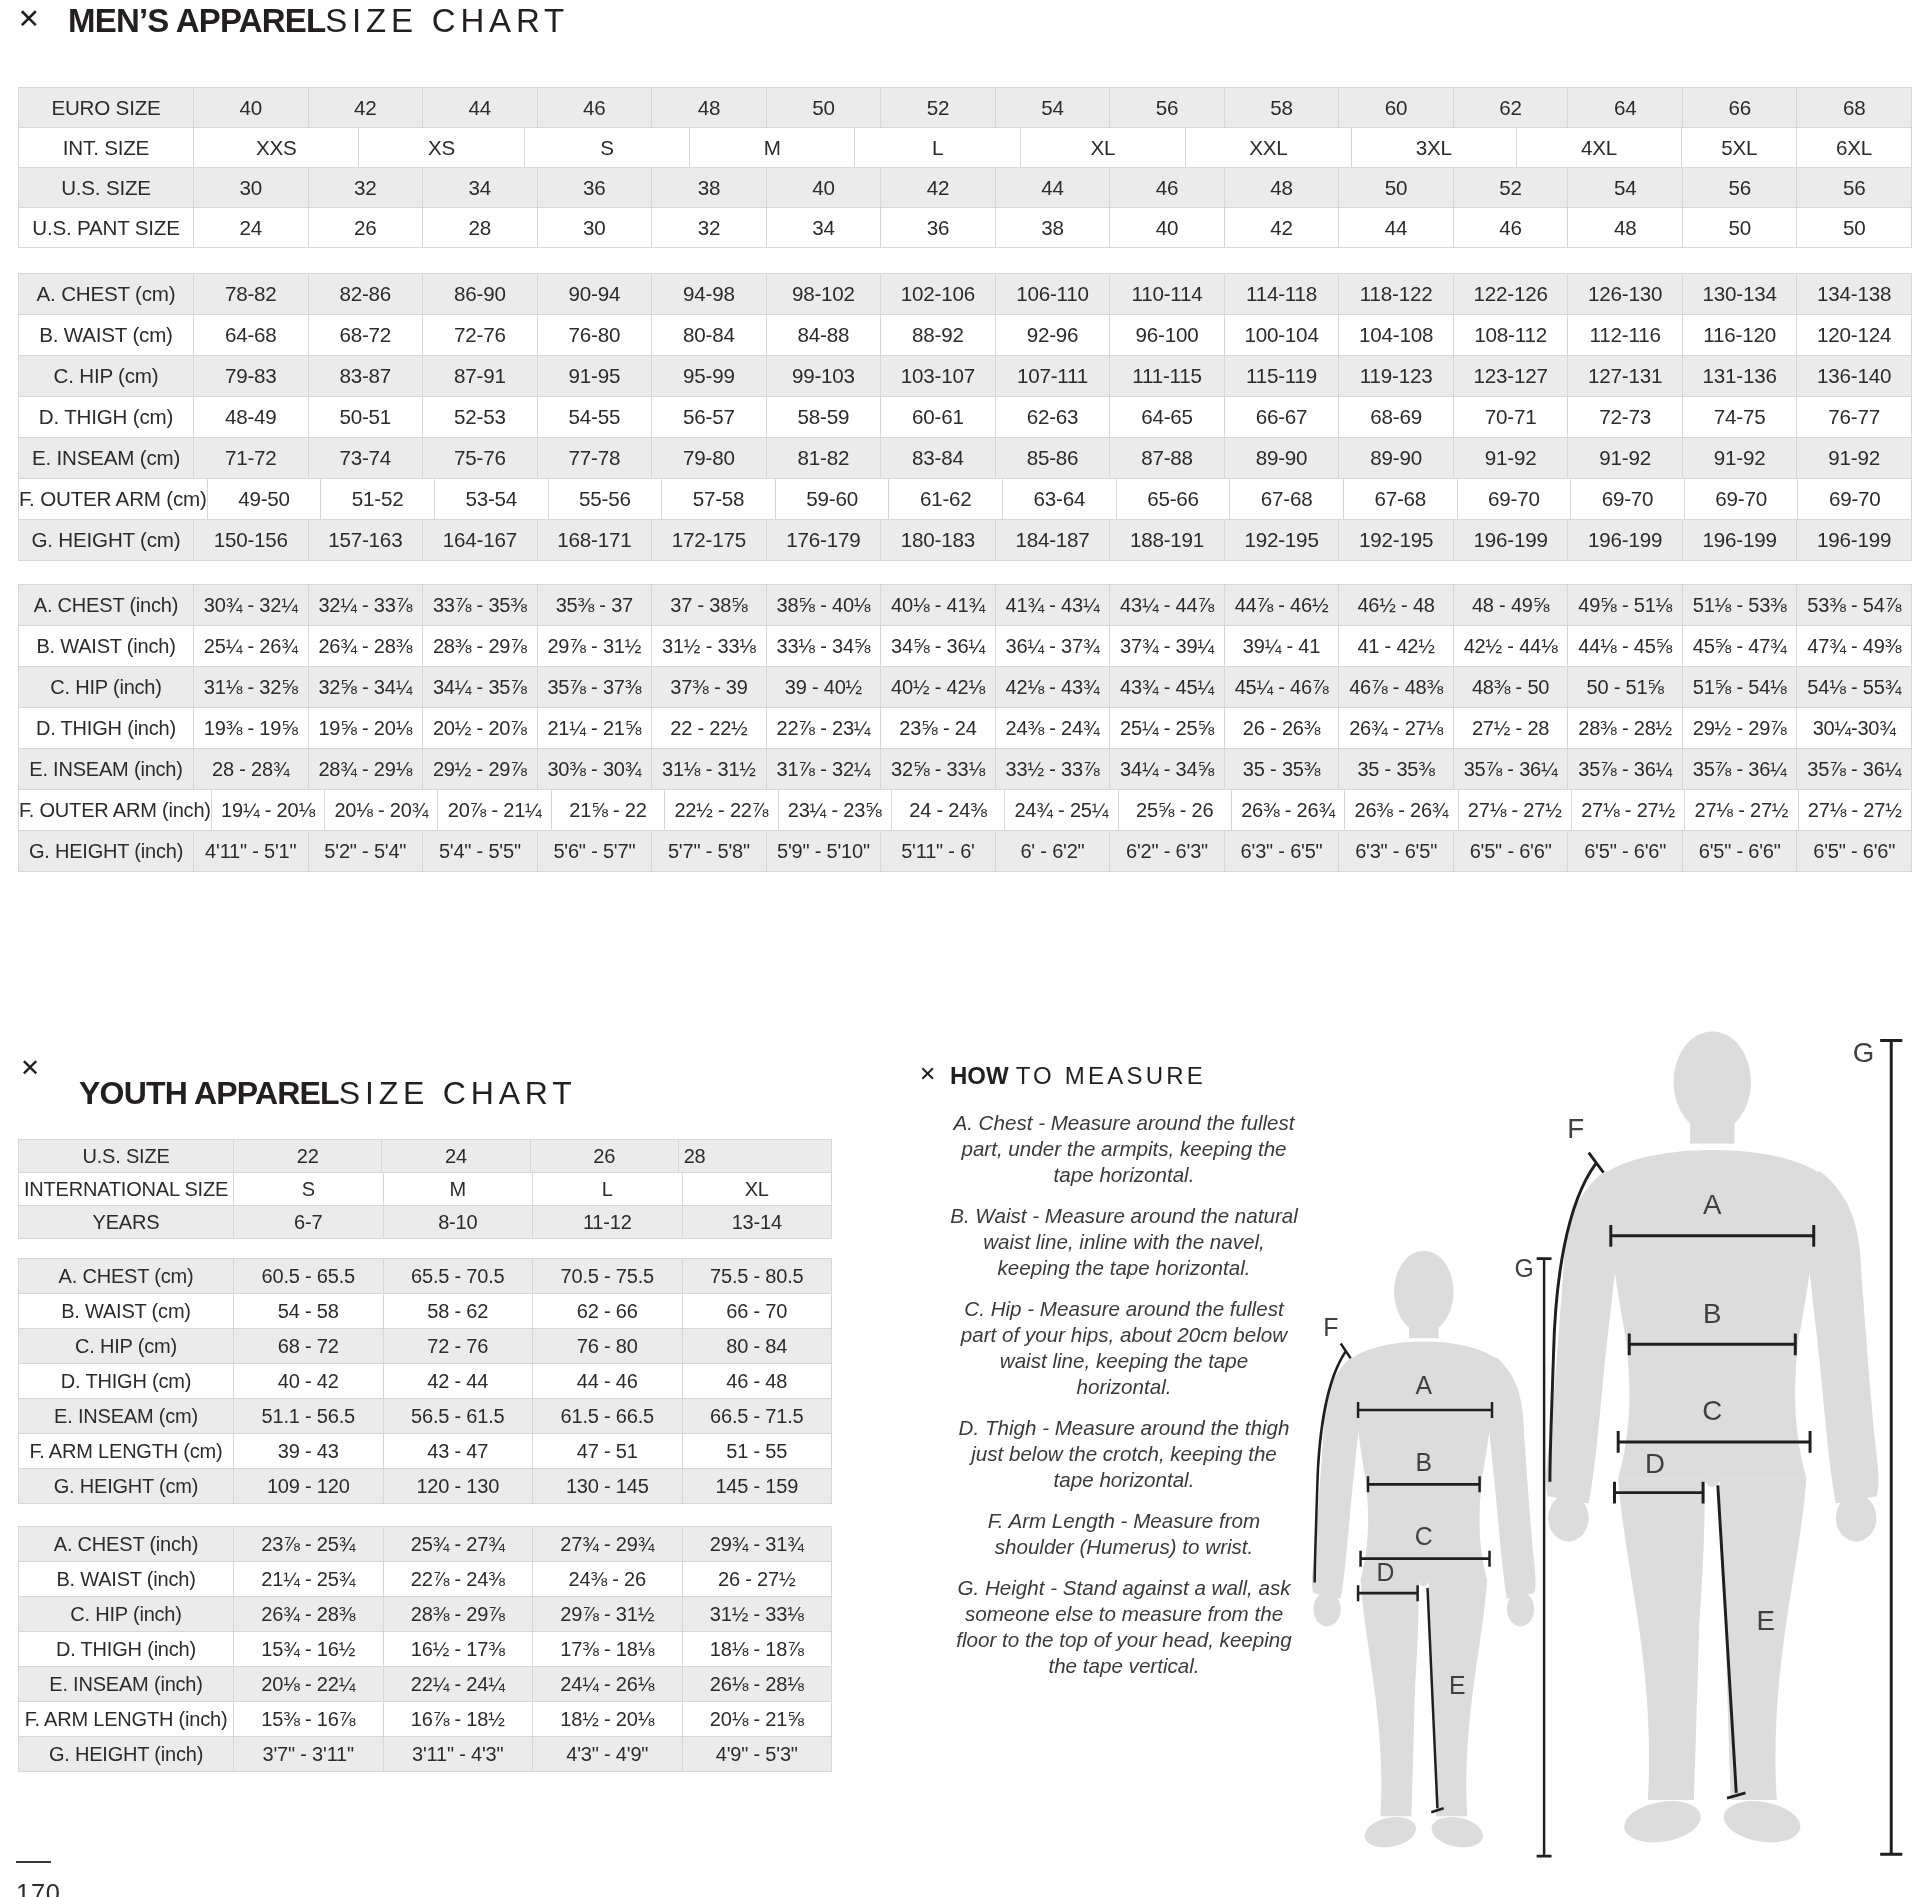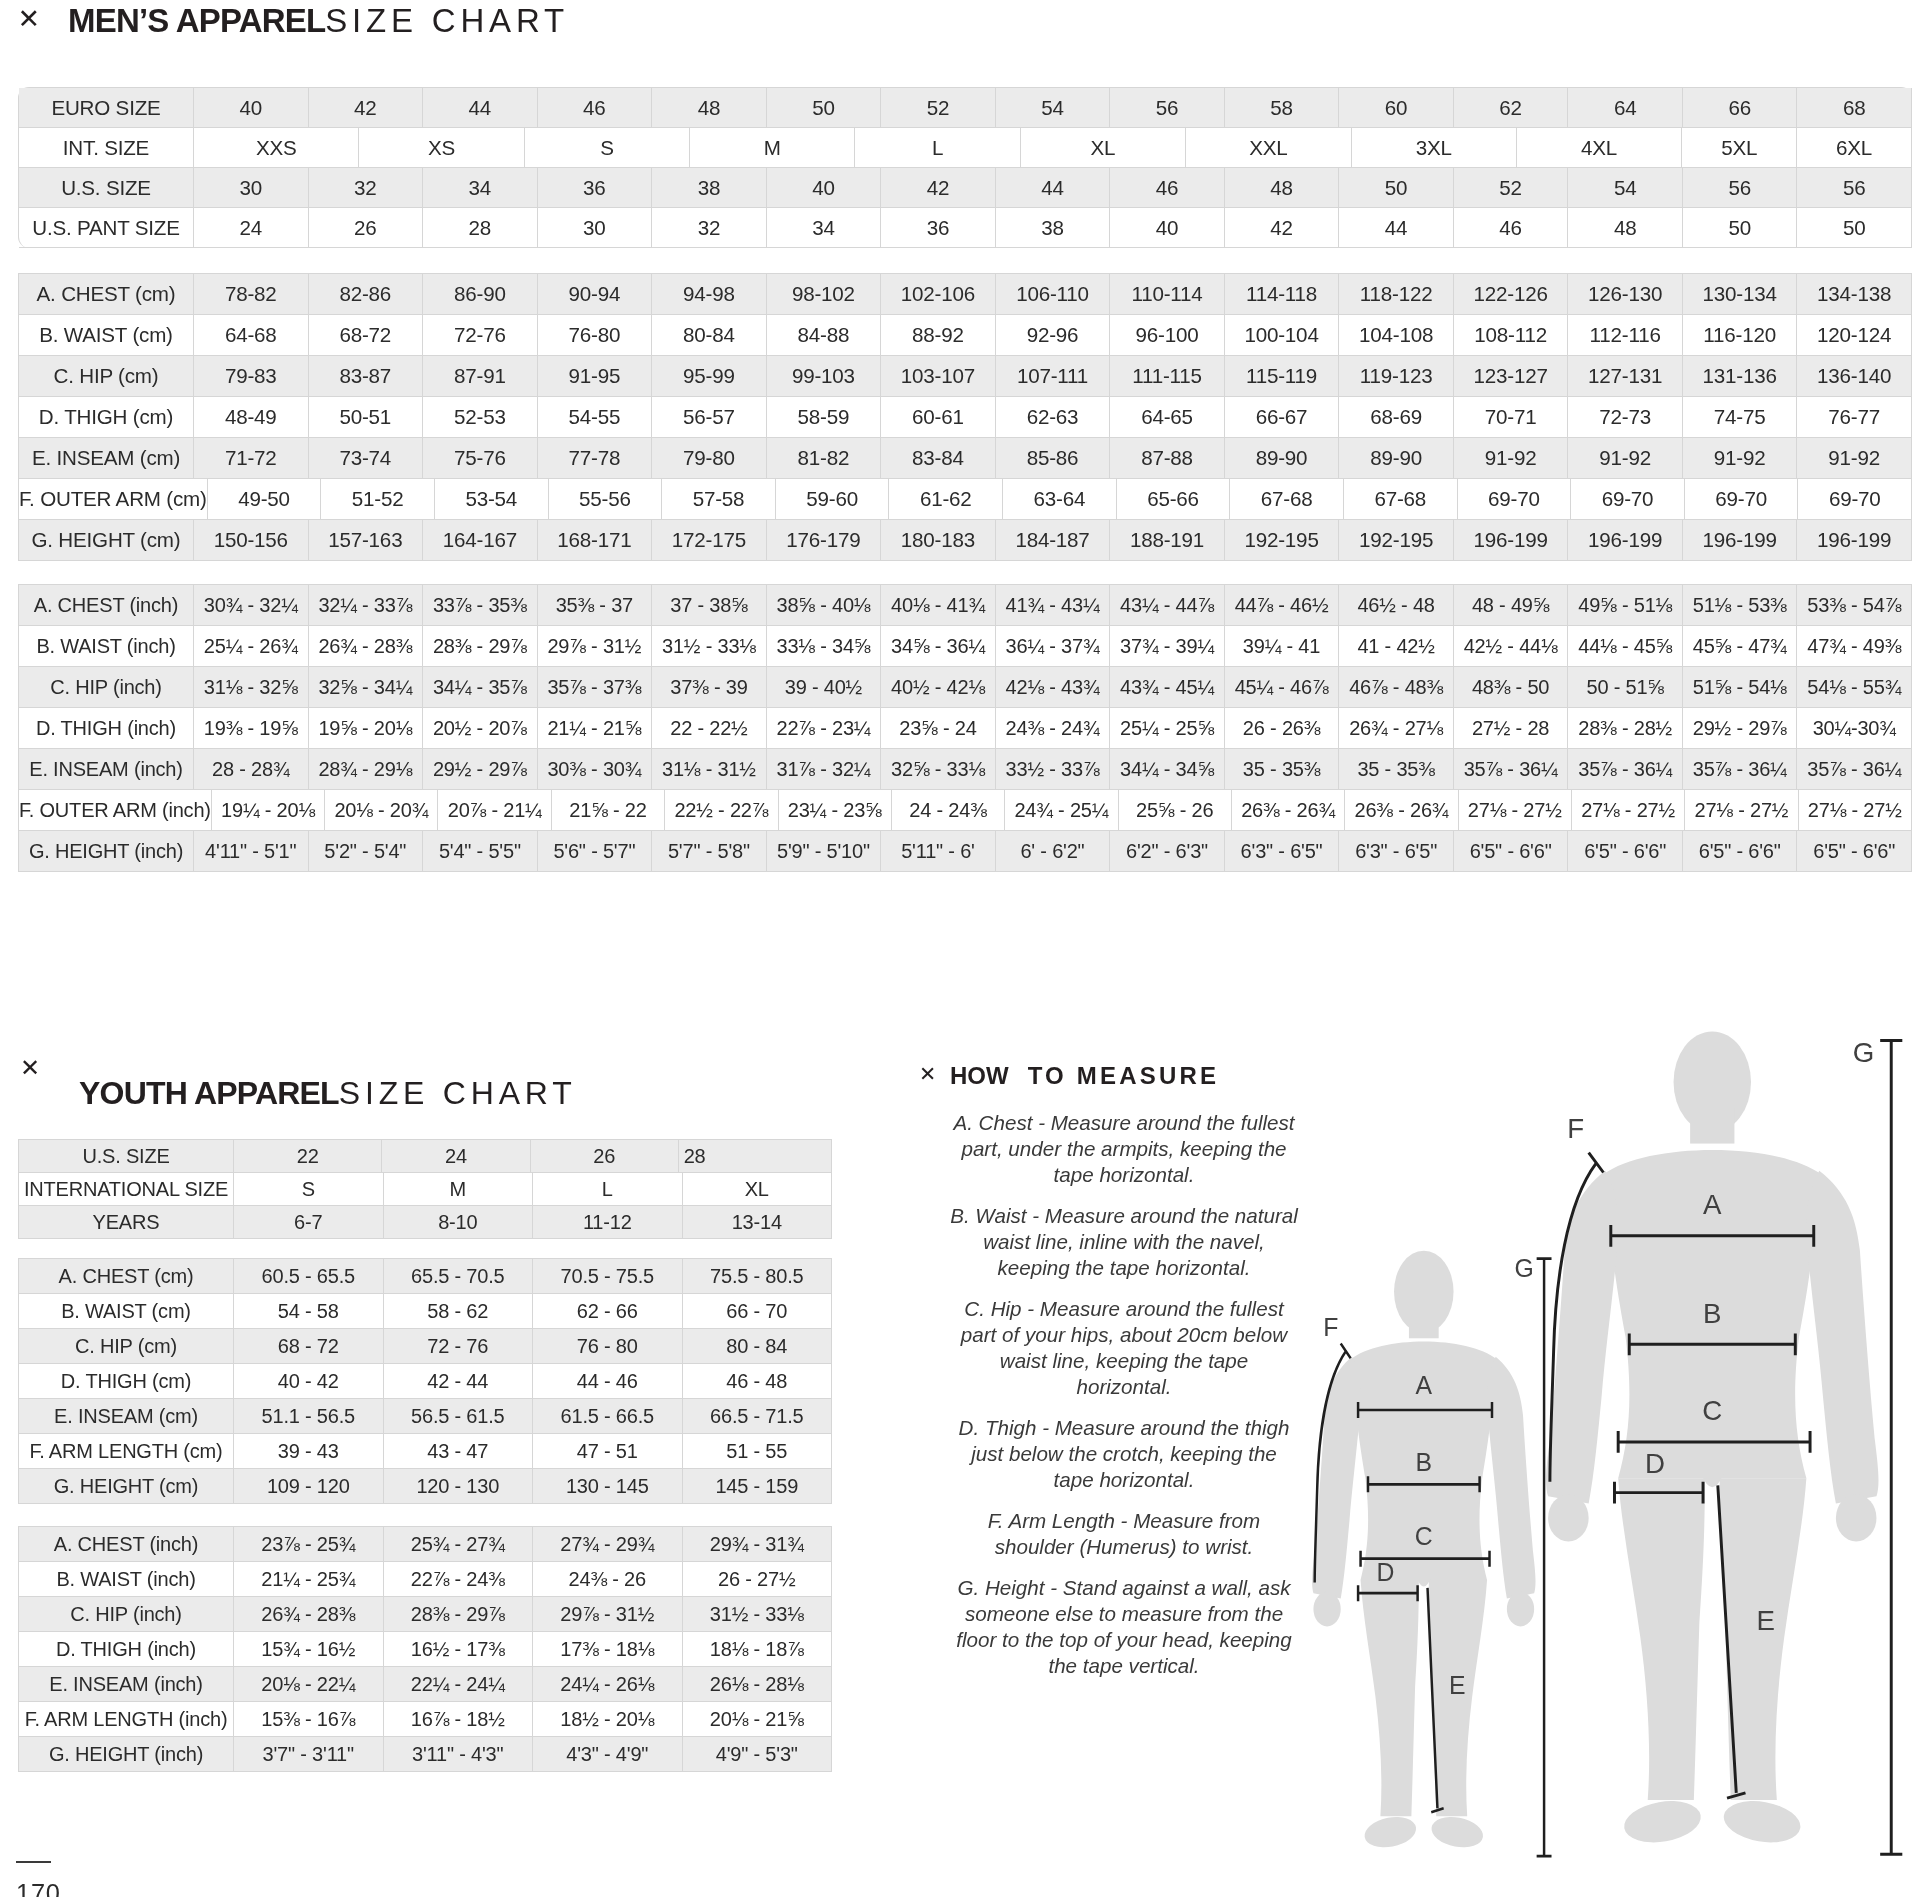--- a/index.html
+++ b/index.html
@@ -16,37 +16,37 @@
 
   
   .table { position:absolute; border-top:0.8px solid #d6d6d6; border-left:0.8px solid #d6d6d6; }
   .trow { display:flex; width:100%; }
   .trow:nth-child(odd) .cell { background:#ebebeb; }
   .cell { flex:1; height:var(--rh); display:flex; align-items:center; justify-content:center;
     border-right:0.8px solid #d6d6d6; border-bottom:0.8px solid #d6d6d6;
     font-size:var(--fs); letter-spacing:-0.2px; color:#2b2b2b; white-space:nowrap; }
   .cell.label { flex:0 0 var(--lw); }
 
-  .mens-header { --rh:40px; --lw:175px; --fs:20.6px; top:87px; left:18px; width:1894px;border-radius:11px; }
+  .mens-header { --rh:40px; --lw:175px; --fs:20.6px; top:87px; left:18px; width:1894px; }
   .mens-cm    { --rh:41px; --lw:175px; --fs:20.6px; top:273px; left:18px; width:1894px; }
   .mens-inch  { --rh:41px; --lw:175px; --fs:20px; top:584px; left:18px; width:1894px; }
 
   
   .int-row .cell:not(.label) { flex:1.443; }
   .int-row .cell:nth-last-child(-n+2) { flex:1; }
 
   .youth-header { --rh:33px; --lw:215px; --fs:20px; top:1139px; left:18px; width:814px; }
   .youth-cm     { --rh:35px; --lw:215px; --fs:20px; top:1258px; left:18px; width:814px; }
   .youth-inch   { --rh:35px; --lw:215px; --fs:20px; top:1526px; left:18px; width:814px; }
   .youth-header .trow:nth-child(1) .cell:nth-child(5) { justify-content:flex-start; padding-left:4.8px; }
 
   
   .how-title { white-space:nowrap; color:#231f20; font-size:24px; }
   .how-title .bold { font-weight:700; letter-spacing:0; }
-  .how-title .light { font-weight:700; letter-spacing:3.2px; margin-left:19px; }
+  .how-title .light { font-weight:400; letter-spacing:3.2px; margin-left:7px; }
   .how-paras { width:348px;text-align:center; }
   .how-paras p { font-style:italic; font-size:20.6px; line-height:26px; color:#3a3a3a; margin-bottom:15px; }
 
   
   svg text { font-family:"Liberation Sans", sans-serif; fill:#404040; }
 
   
   .pageno { border-top:2.4px solid #3a3a3a; width:35px; padding-top:16px;
     font-size:25.4px; color:#2b2b2b; letter-spacing:0.8px; }
 </style>

